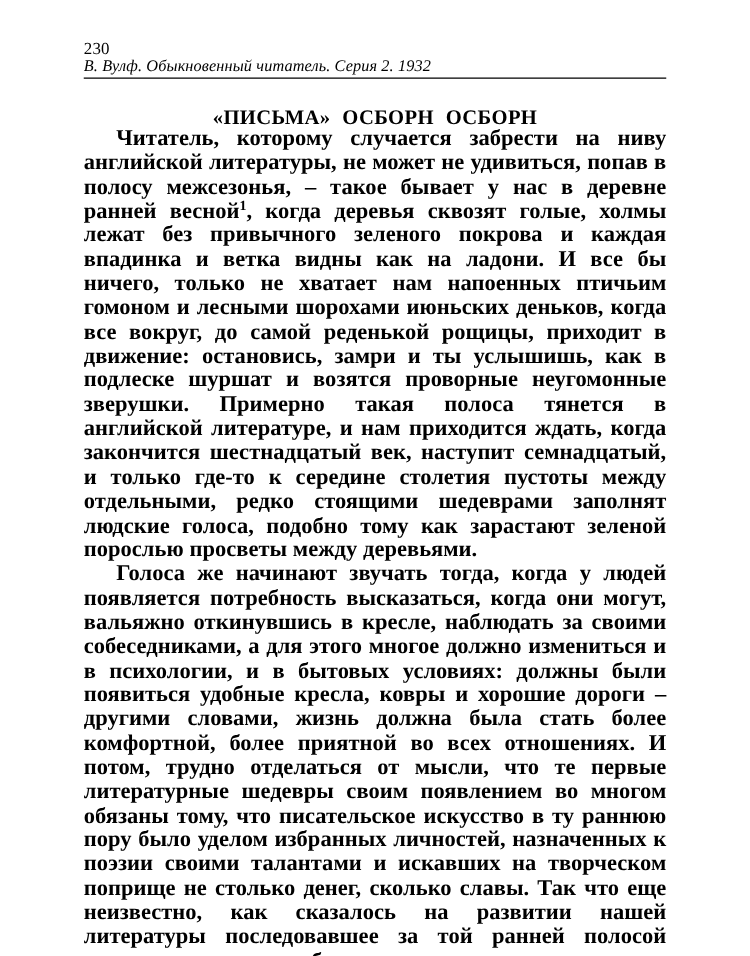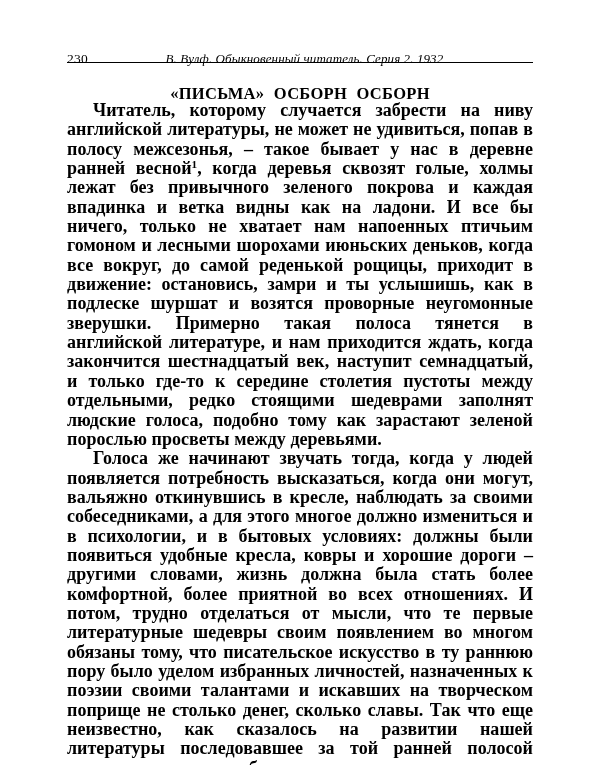--- a/index.html
+++ b/index.html
@@ -20,24 +20,25 @@
     height: 765px;
     box-sizing: border-box;
     background: #ffffff;
     overflow: hidden;
   }
 
   
   .running-head {
     position: absolute;
     left: 67px;
-    top: 52px;
+    top: 32px;
     width: 466px;
     display: flex;
     align-items: flex-start;
+    flex-direction: column;
   }
   .folio {
     font-size: 13.5px;
     line-height: 1;
     letter-spacing: 0.2px;
     white-space: nowrap;
   }
   .head-title {
     flex: 1;
     text-align: center;

